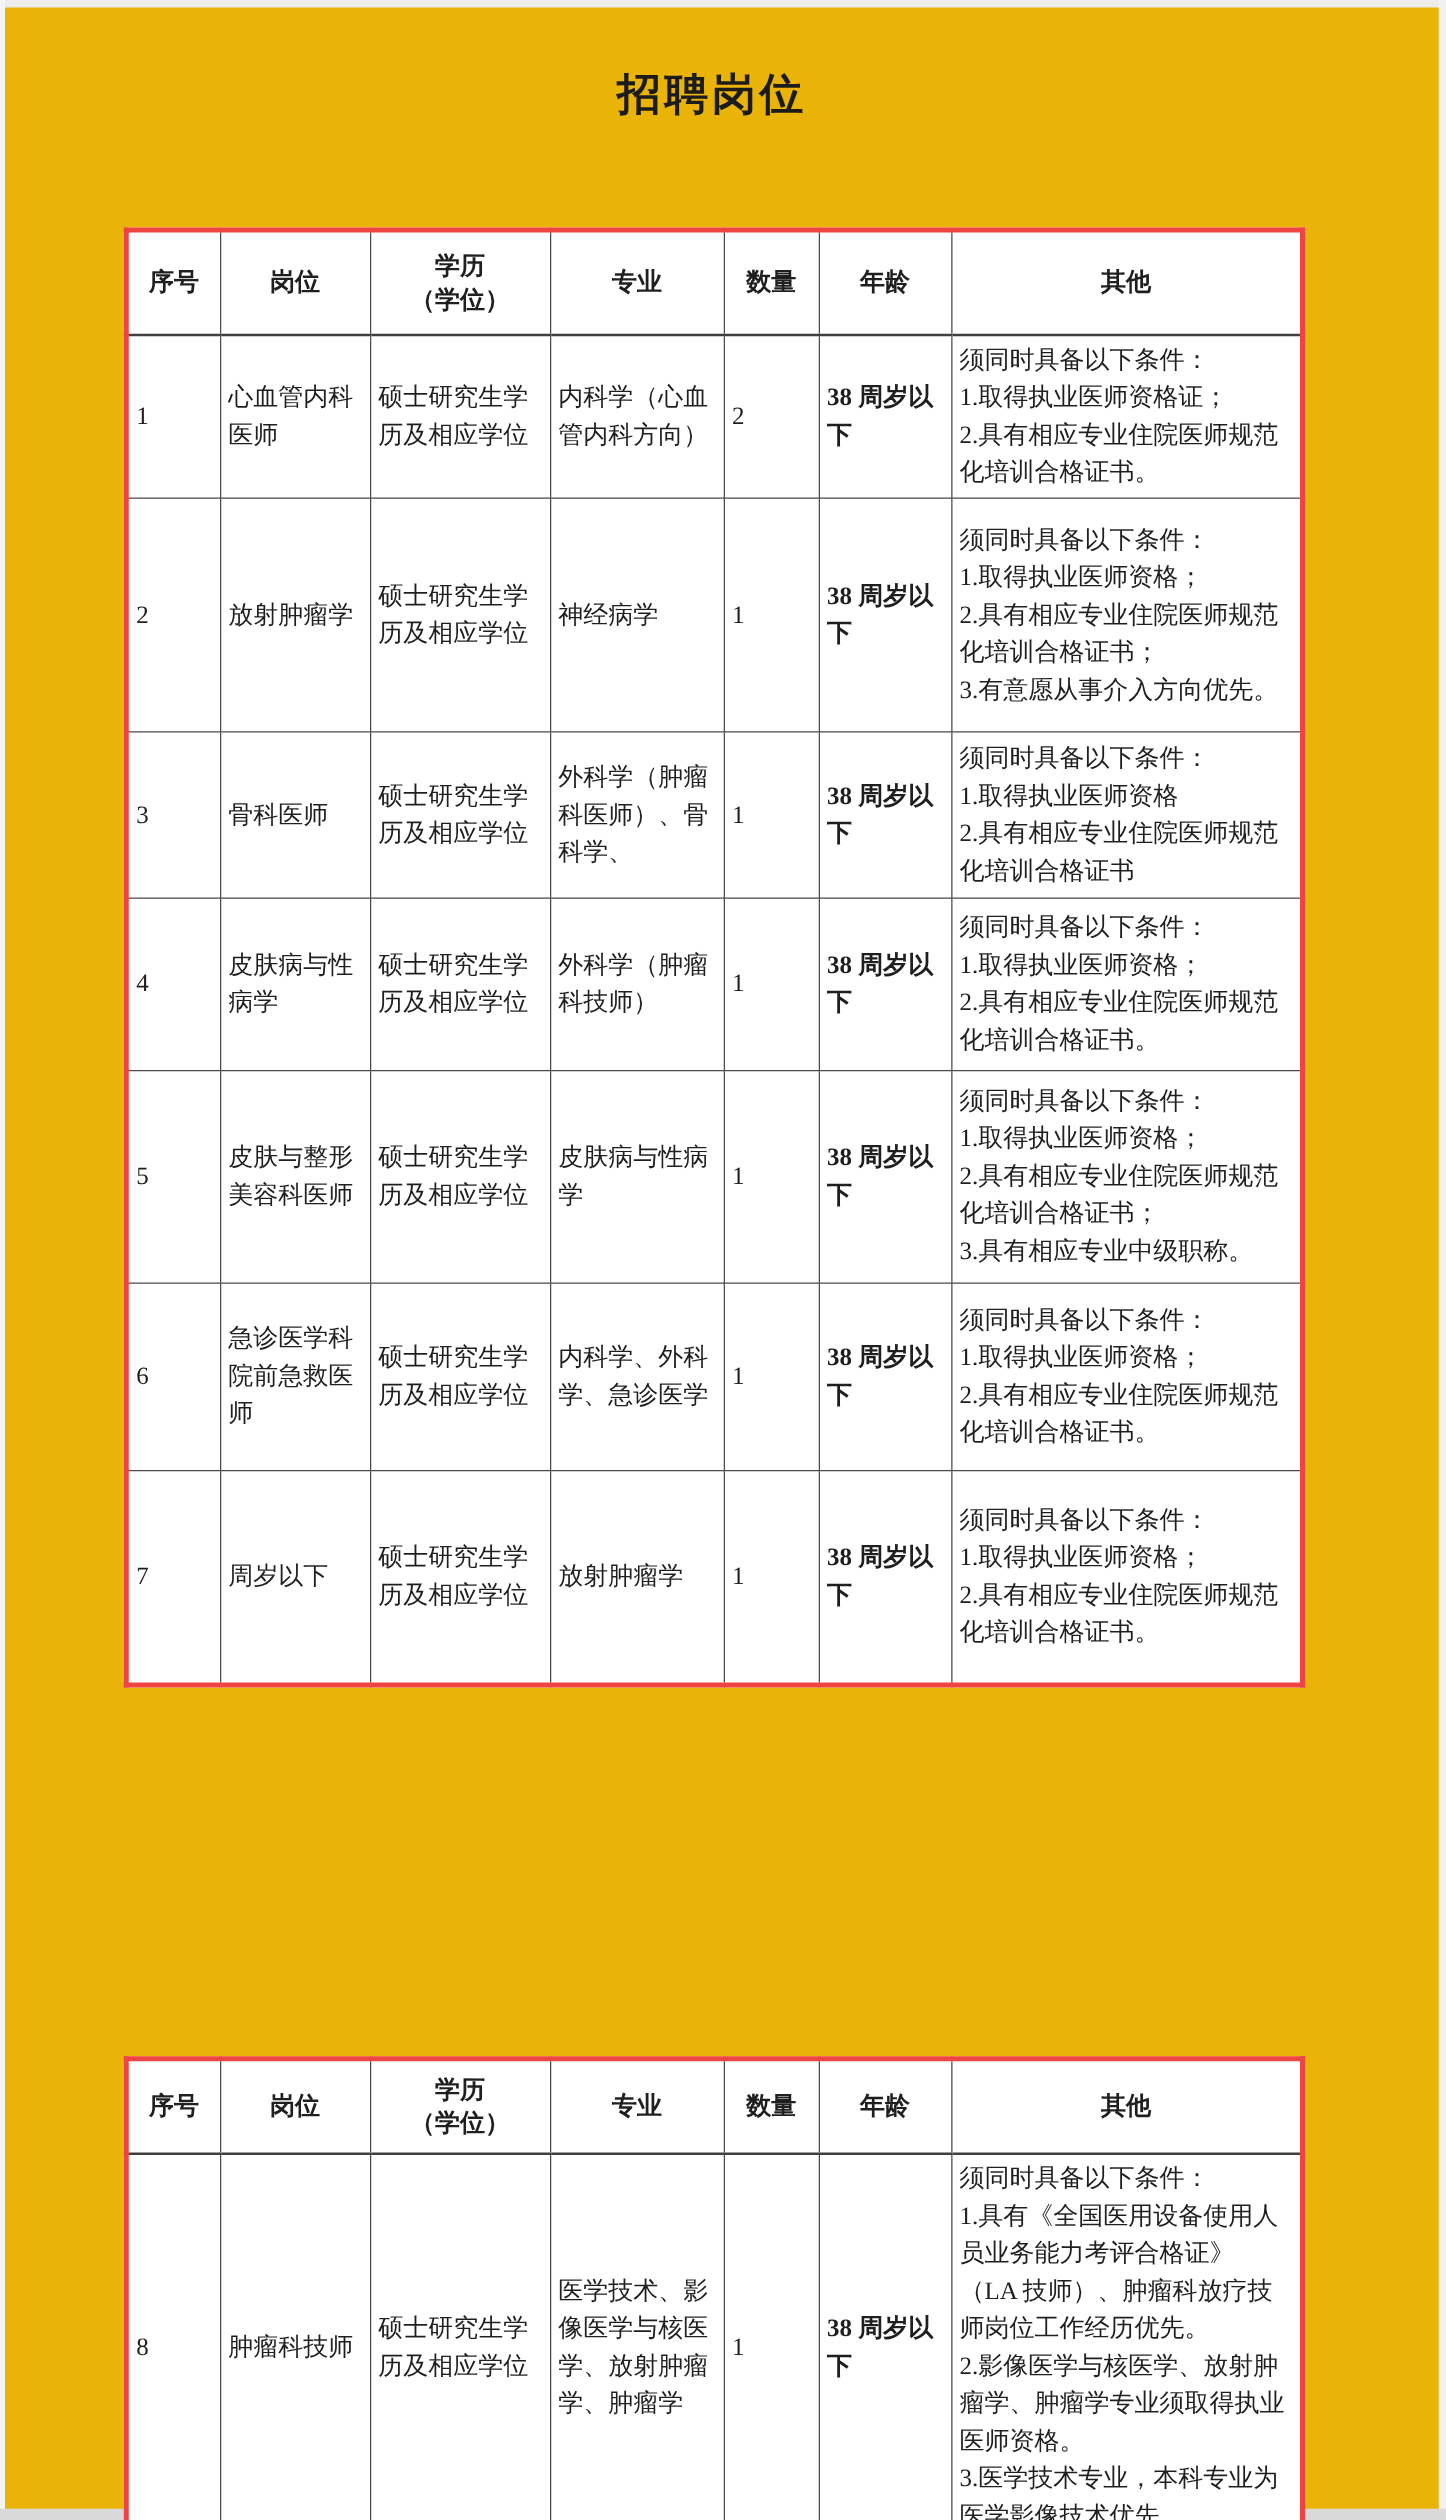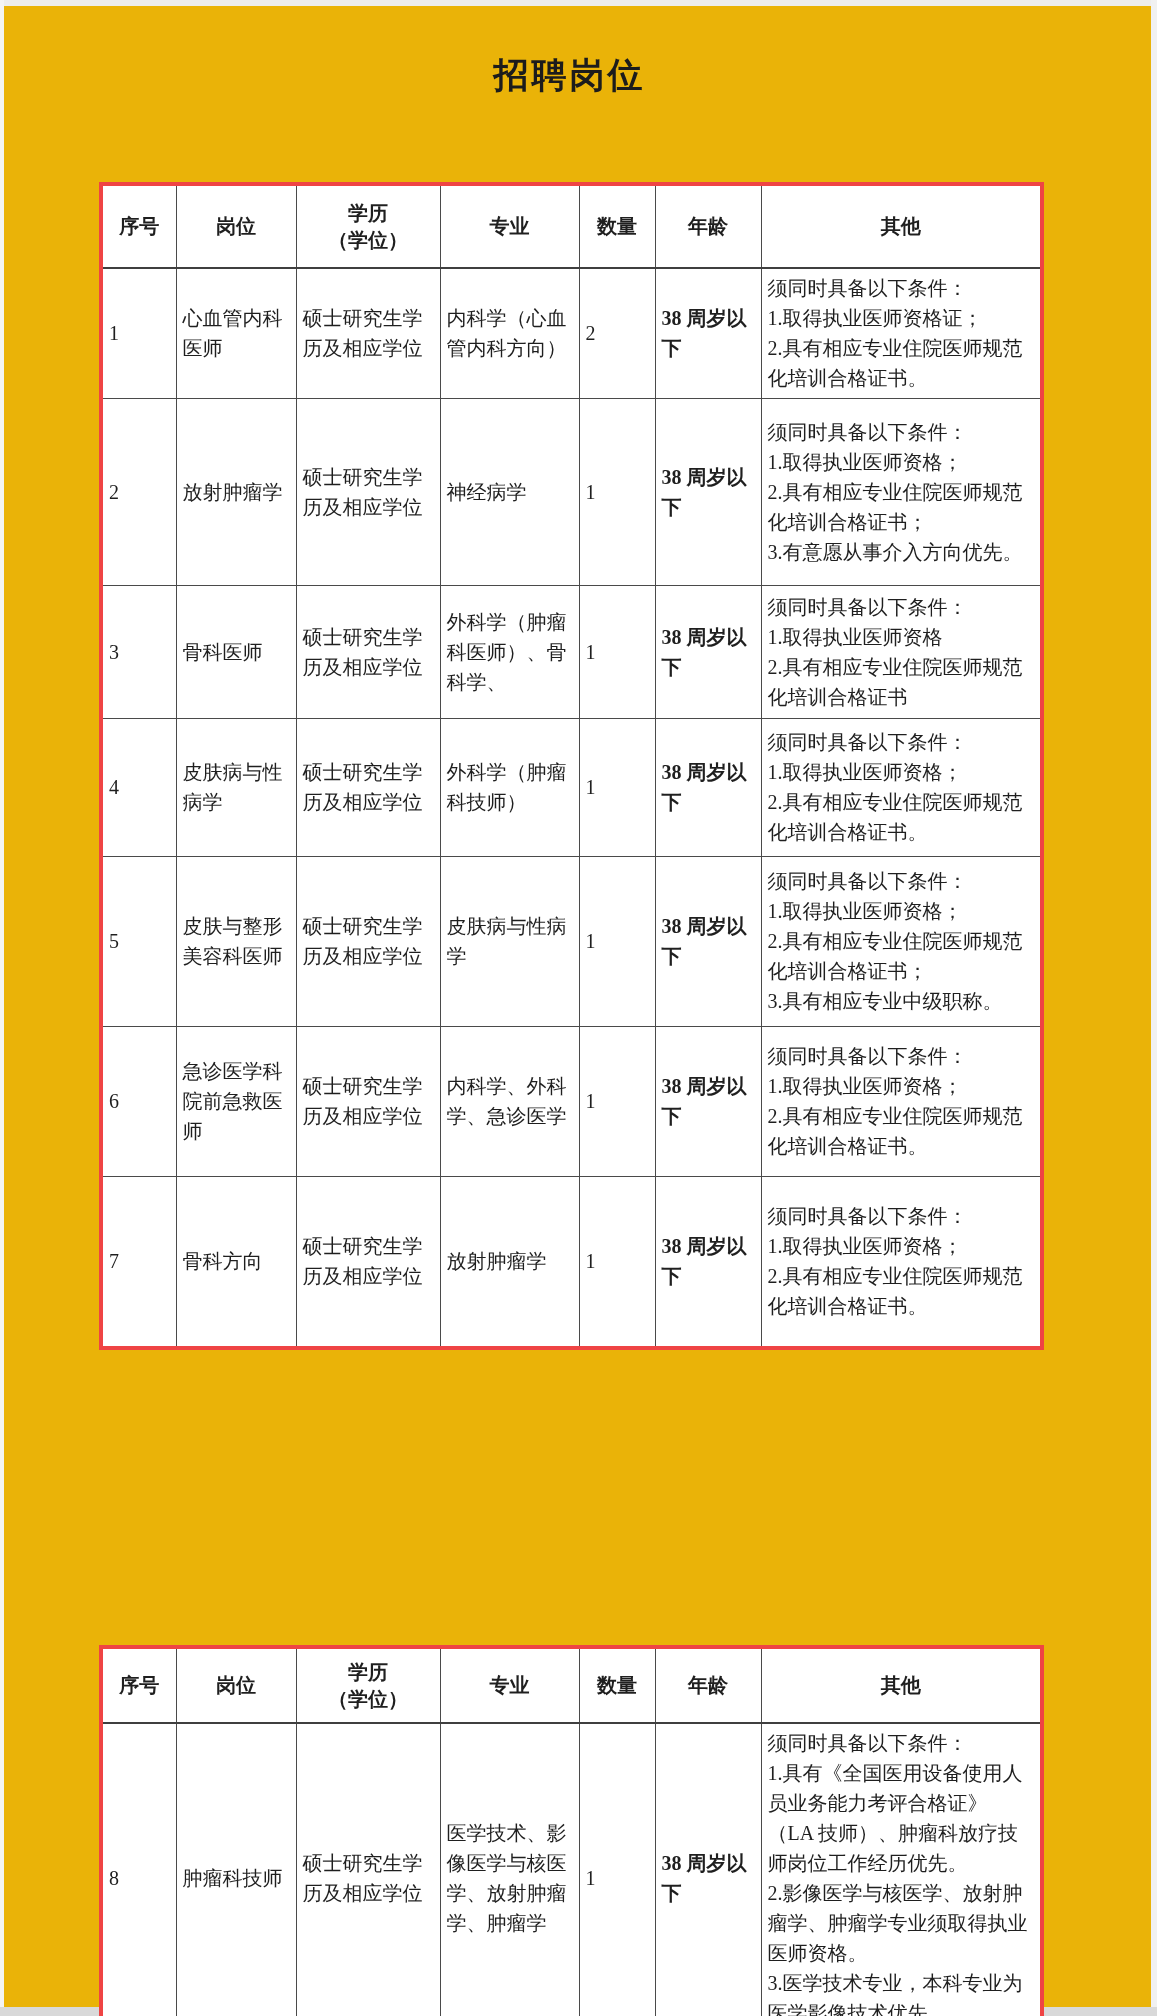--- a/index.html
+++ b/index.html
@@ -186,21 +186,21 @@
         <td>硕士研究生学历及相应学位</td>
         <td>内科学、外科学、急诊医学</td>
         <td>1</td>
         <td class="age-cell">38 周岁以下</td>
         <td class="other-cell">须同时具备以下条件：
 1.取得执业医师资格；
 2.具有相应专业住院医师规范化培训合格证书。</td>
       </tr>
       <tr class="r6">
         <td>7</td>
-        <td>骨科方向</td>
+        <td>周岁以下</td>
         <td>硕士研究生学历及相应学位</td>
         <td>放射肿瘤学</td>
         <td>1</td>
         <td class="age-cell">38 周岁以下</td>
         <td class="other-cell">须同时具备以下条件：
 1.取得执业医师资格；
 2.具有相应专业住院医师规范化培训合格证书。</td>
       </tr>
     </tbody>
   </table>

